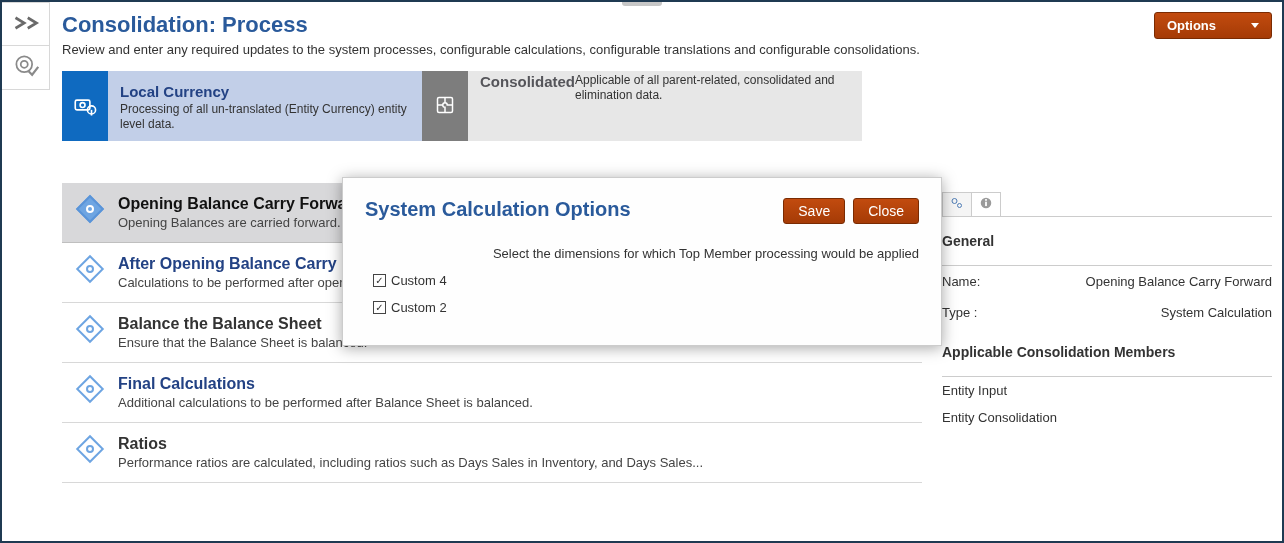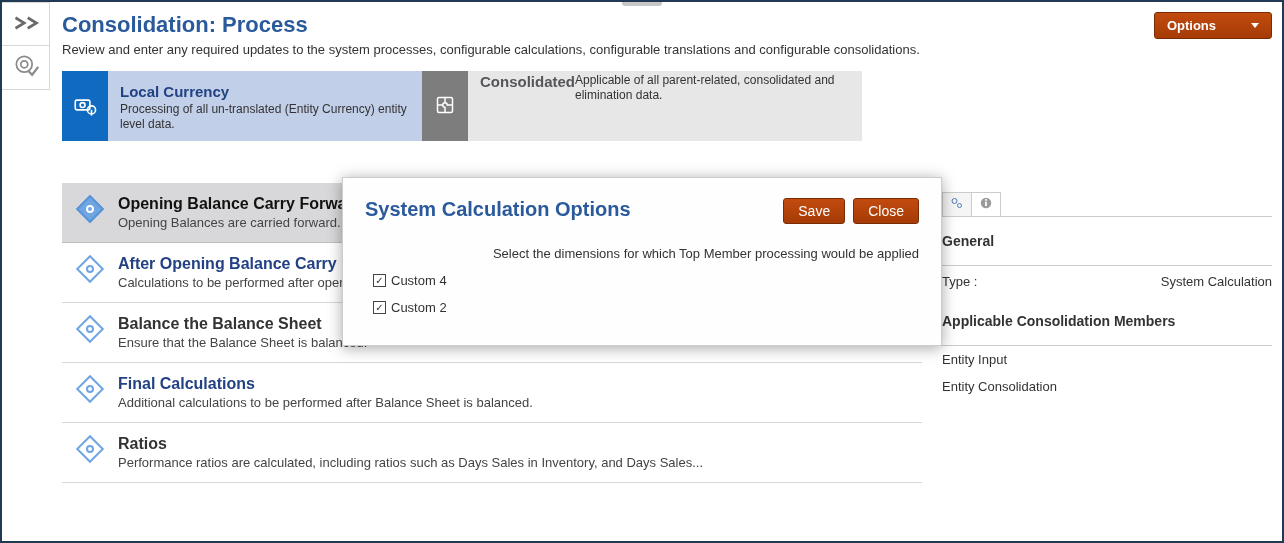--- a/index.html
+++ b/index.html
@@ -440,20 +440,24 @@
         <span>
           <svg width="14" height="14" viewBox="0 0 32 32">
               <circle cx="16" cy="16" r="12" fill="#9a9a9a"></circle>
               <rect x="14" y="13" width="4" height="10" fill="#fff"></rect>
               <rect x="14" y="7" width="4" height="4" fill="#fff"></rect>
             </svg>
         </span>
       </div>
     </div>
     <div class="section-heading">General</div>
+    <div class="kv-row">
+      <span class="k">Name:</span>
+      <span class="v">Opening Balance Carry Forward</span>
+    </div>
     <div class="kv-row" style="border-bottom:none;">
       <span class="k">Type :</span>
       <span class="v">System Calculation</span>
     </div>
     <div class="section-heading">Applicable Consolidation Members</div>
     <div class="member-row">Entity Input</div>
     <div class="member-row">Entity Consolidation</div>
   </div>
 </div>
 

